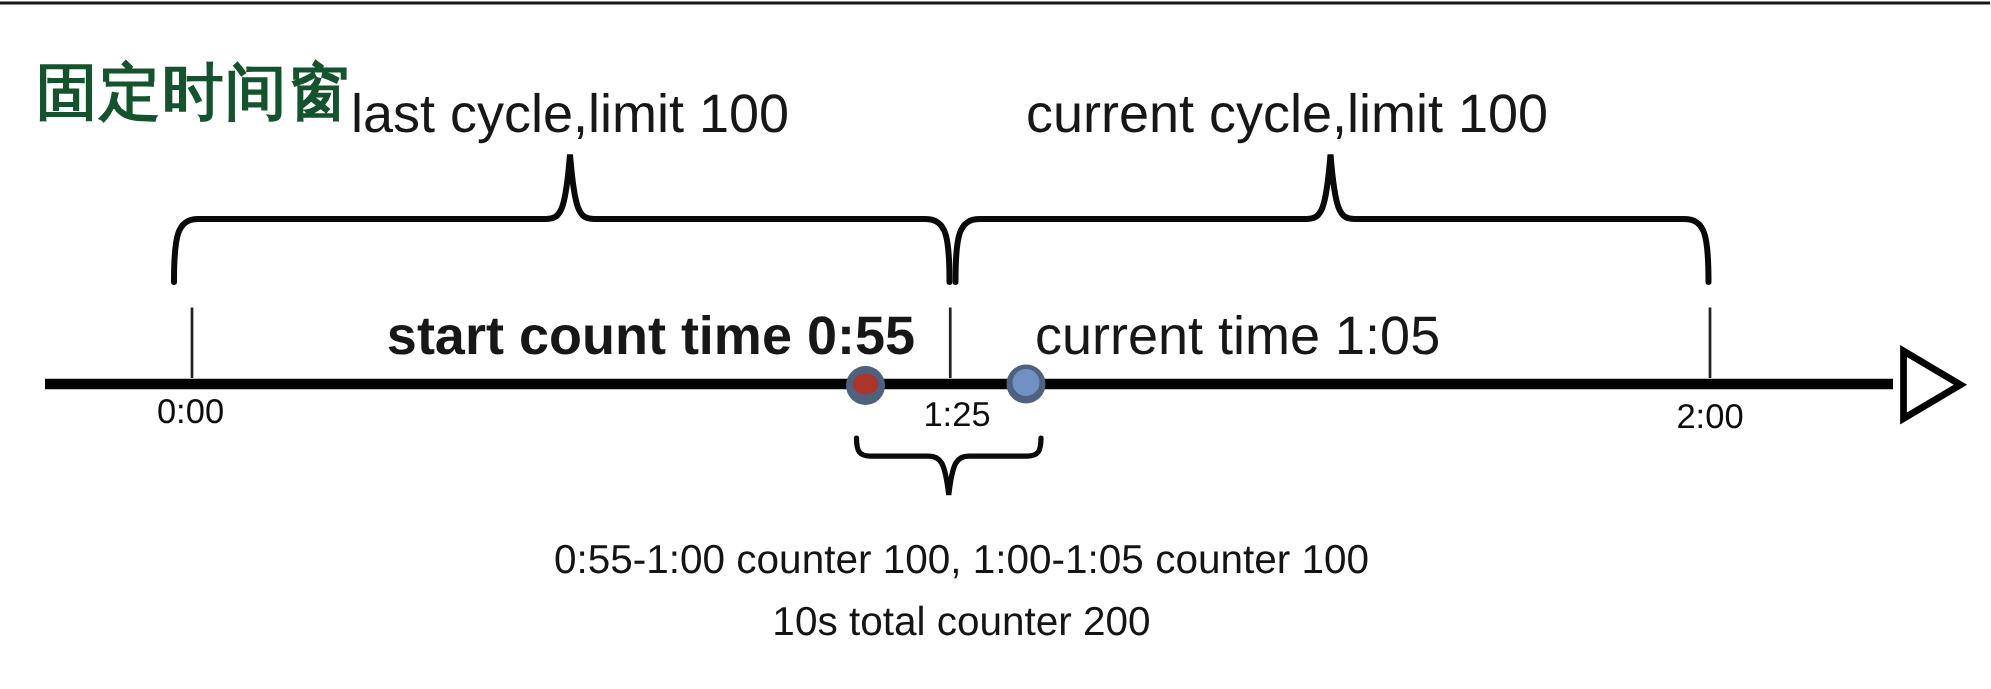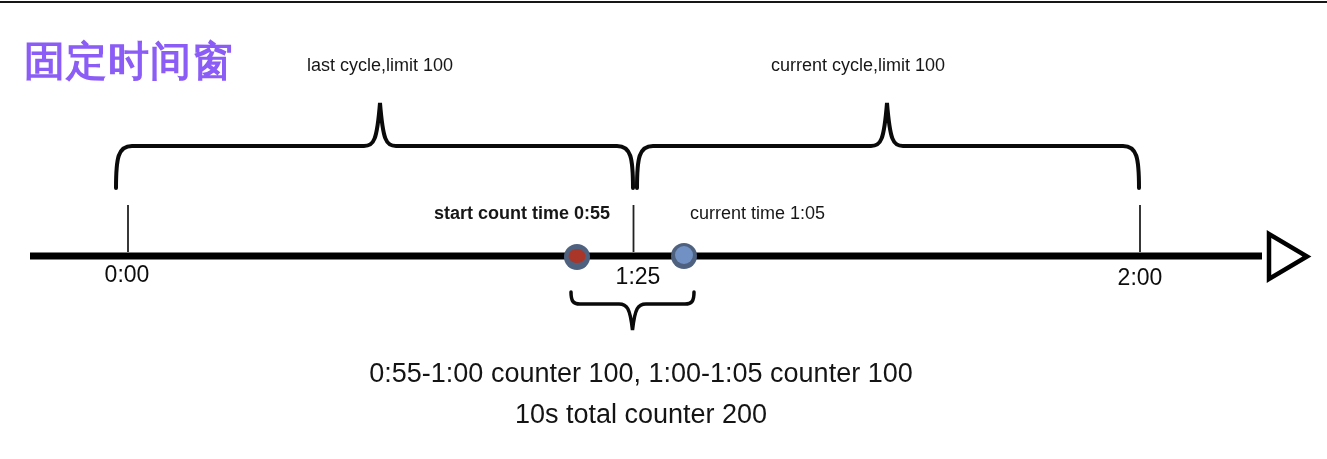--- a/index.html
+++ b/index.html
@@ -15,21 +15,21 @@
     position:absolute;left:0;top:1px;width:1327px;height:2px;
     background:#161616;
   }
   .title{
     position:absolute;left:24px;top:34px;
     font-size:41px;font-weight:bold;letter-spacing:1px;
     white-space:nowrap;
   }
   .lbl{
     position:absolute;white-space:nowrap;
-    font-size:18px;color:#171717;
+    font-size:36px;color:#171717;
   }
   .center{transform:translateX(-50%);}
   .lbl-last-cycle{left:380px;top:55px;}
   .lbl-current-cycle{left:858px;top:55px;}
   .lbl-start-count{right:717px;top:203px;text-align:right;font-weight:bold;}
   .lbl-current-time{left:650px;top:203px;margin-left:40px;}
   .tick-lbl{
     position:absolute;white-space:nowrap;transform:translateX(-50%);
     font-size:23px;color:#0d0d0d;
   }
@@ -44,21 +44,21 @@
   .summary-2{top:399px;}
   svg.overlay{position:absolute;left:0;top:0;}
 </style>
 </head>
 <body>
 
 <div class="canvas">
 
   <div class="top-rule"></div>
 
-  <div class="title" style="color: #8b5cf6;">固定时间窗</div>
+  <div class="title" style="color: #14532d;">固定时间窗</div>
 
   <div class="lbl center lbl-last-cycle">last cycle,limit 100</div>
 
   <div class="lbl center lbl-current-cycle">current cycle,limit 100</div>
 
   <div class="lbl lbl-start-count">start count time 0:55</div>
 
   <div class="lbl lbl-current-time">current time 1:05</div>
 
   <div class="tick-lbl tick-0">0:00</div>

